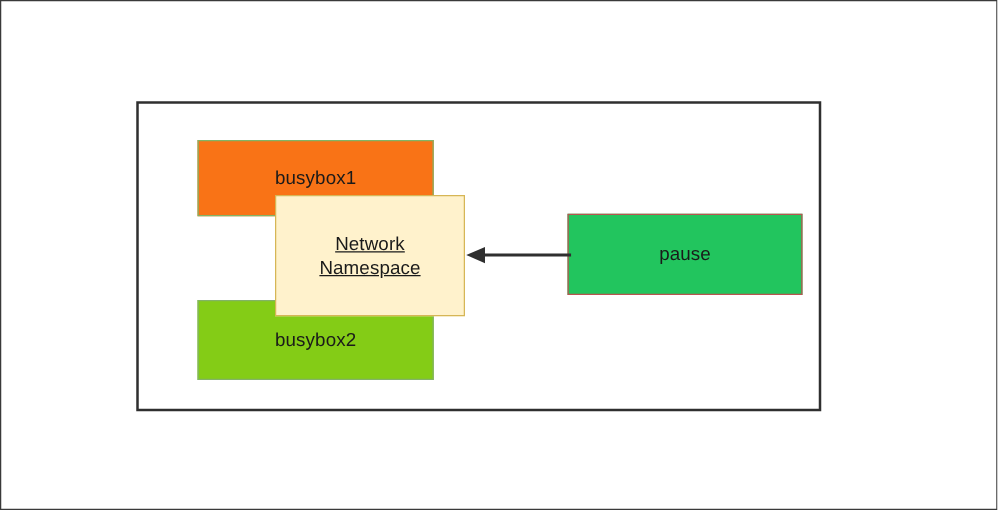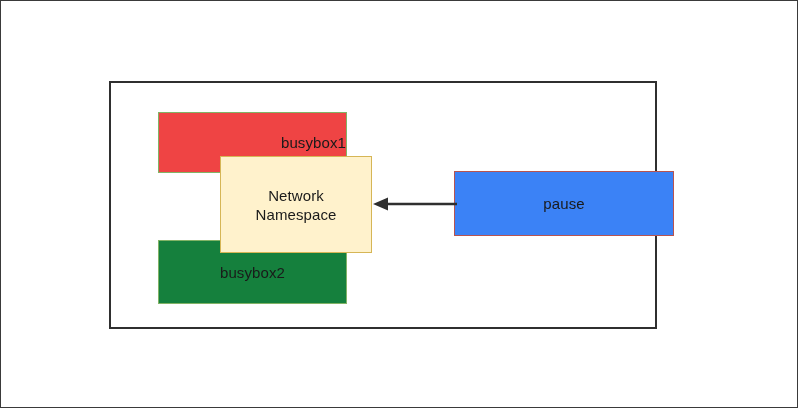--- a/index.html
+++ b/index.html
@@ -41,47 +41,47 @@
     font-size: 15px;
     line-height: 19px;
     color: #1a1a1a;
     letter-spacing: 0.1px;
   }
   .node-busybox1 {
     left: 157px;
     top: 111px;
     width: 189px;
     height: 61px;
-    background: #ef4444;
+    background: #f97316;
     border: 1.5px solid #82b366;
-    justify-content: flex-end;
   }
   .node-busybox2 {
     left: 157px;
     top: 239px;
     width: 189px;
     height: 64px;
-    background: #15803d;
+    background: #84cc16;
     border: 1.5px solid #82b366;
   }
   .node-netns {
     left: 219px;
     top: 155px;
     width: 152px;
     height: 97px;
     background: #fff2cc;
     border: 1.5px solid #d6b656;
     z-index: 5;
+    text-decoration: underline;
   }
   .node-pause {
     left: 453px;
     top: 170px;
-    width: 220px;
+    width: 188px;
     height: 65px;
-    background: #3b82f6;
+    background: #22c55e;
     border: 1.5px solid #b85450;
   }
   .node-label {
     display: block;
     white-space: pre-line;
   }
   
   #edge-pause-netns {
     position: absolute;
     left: 368px;

